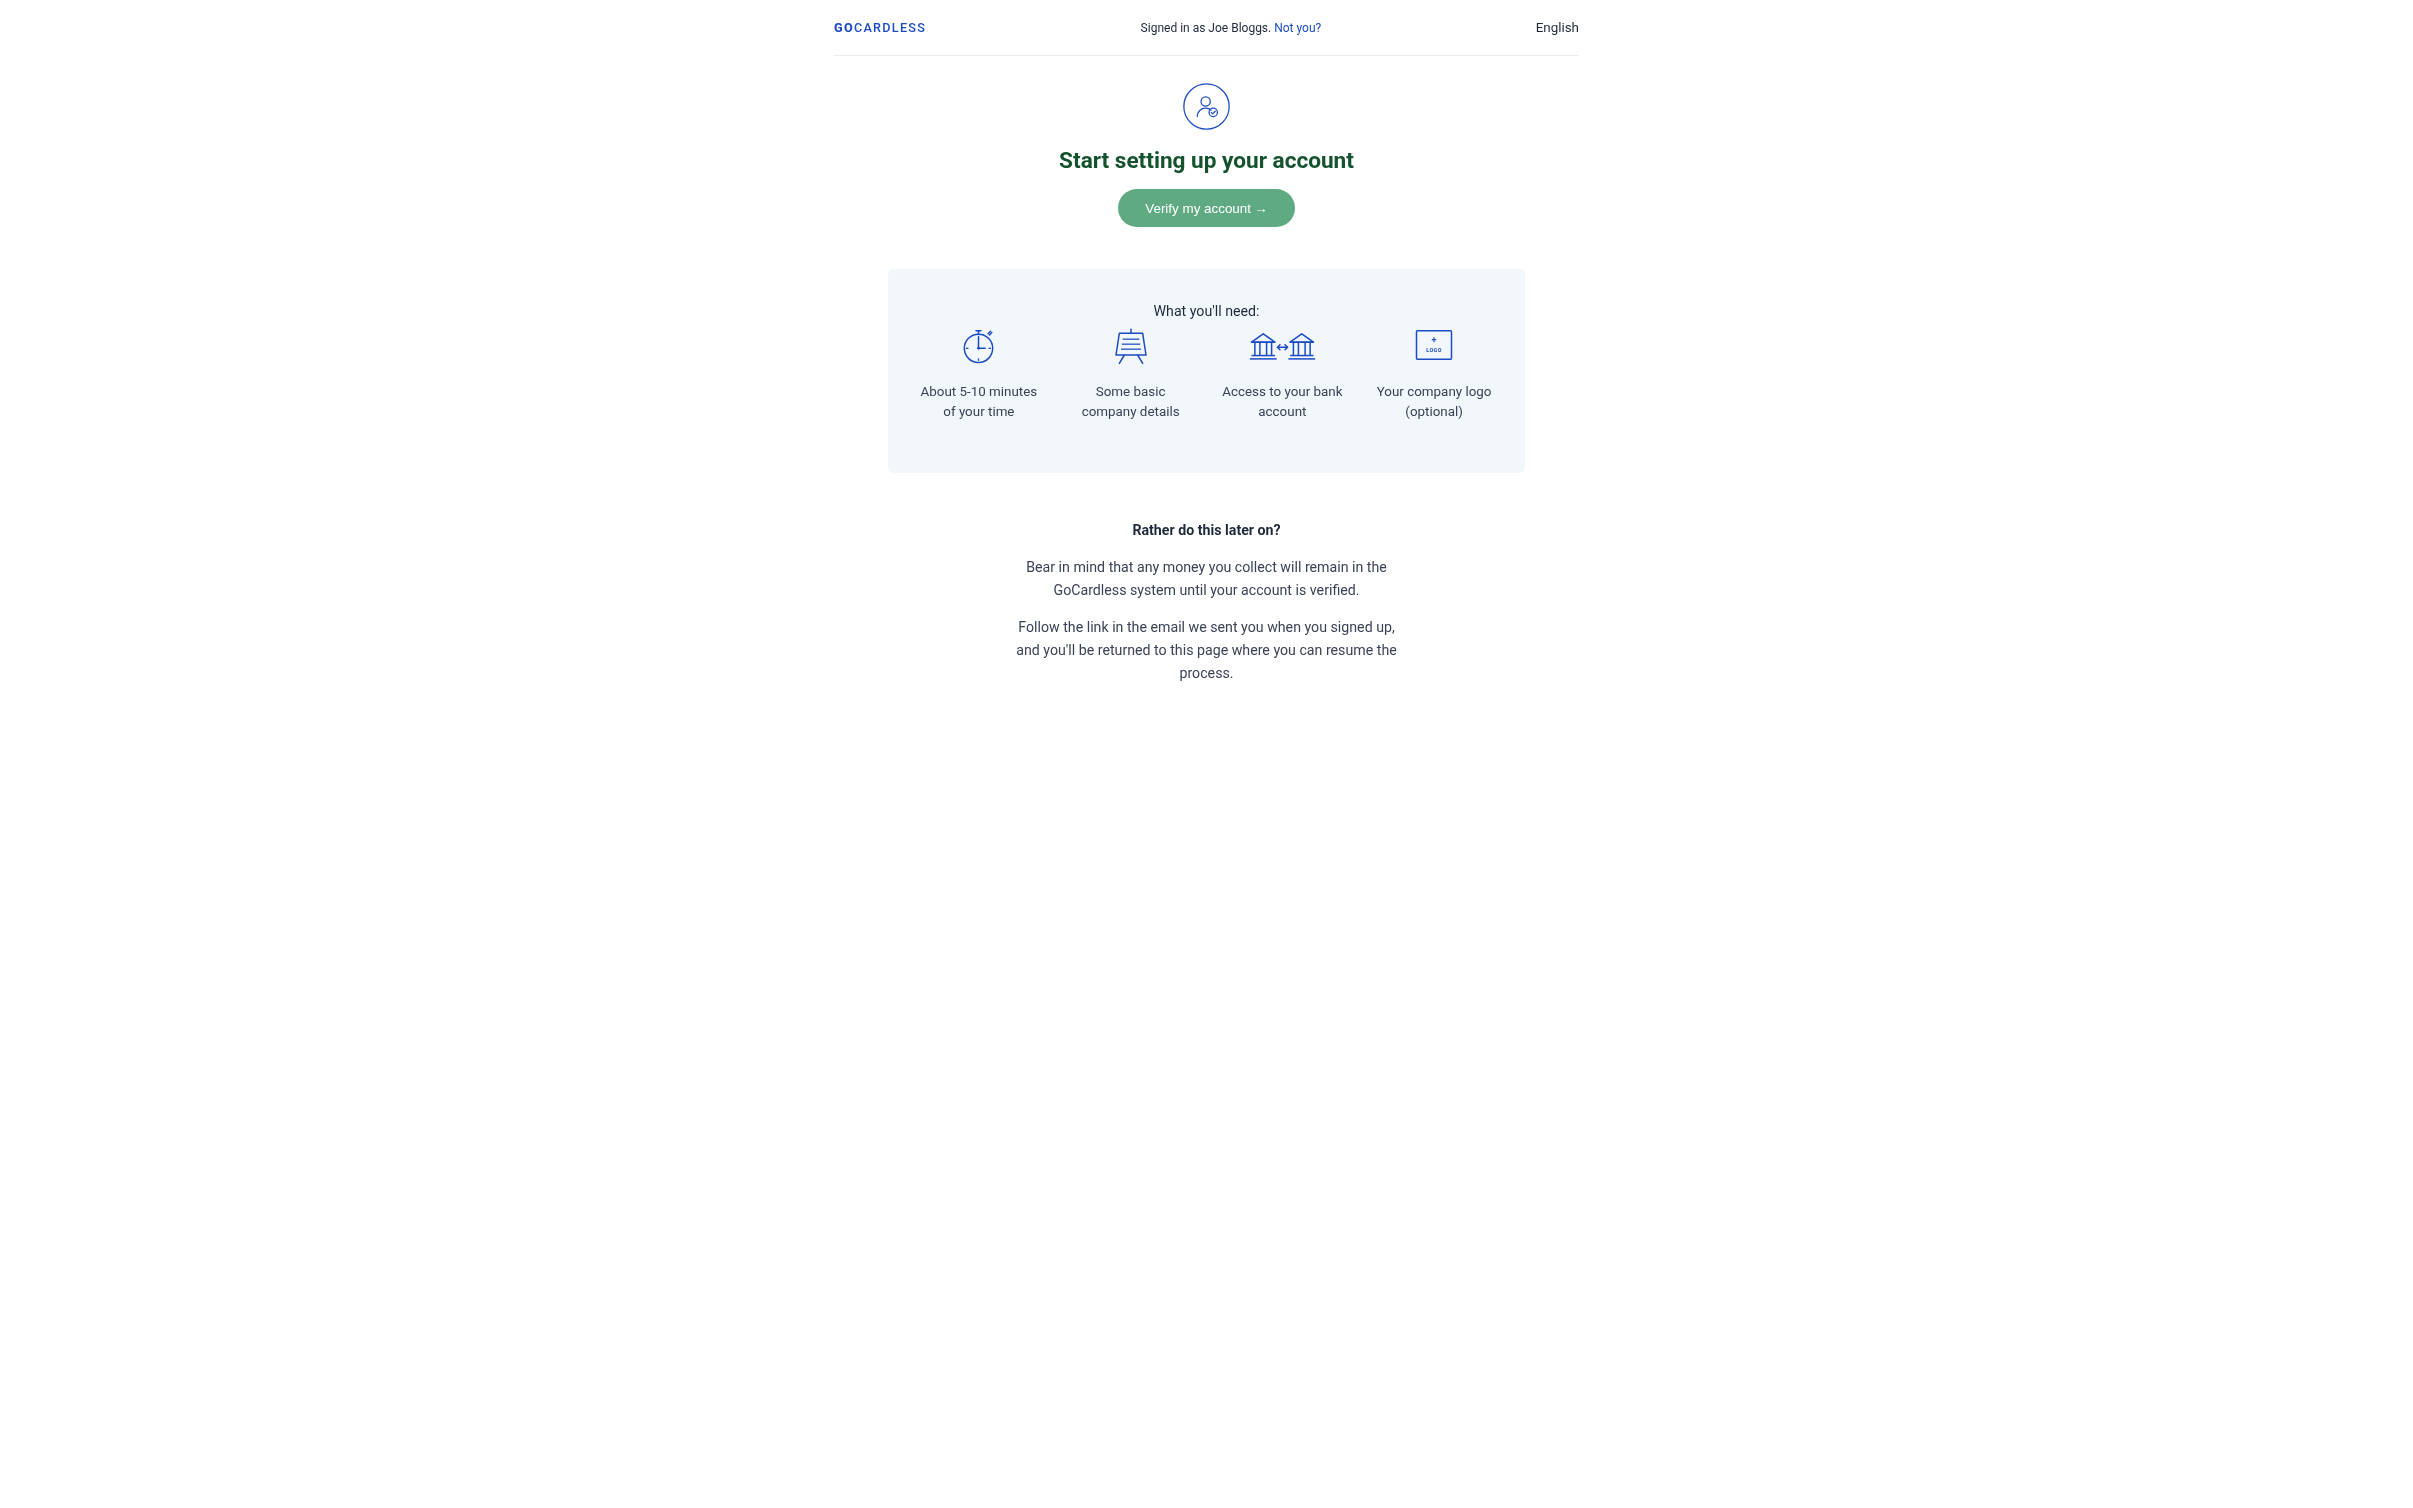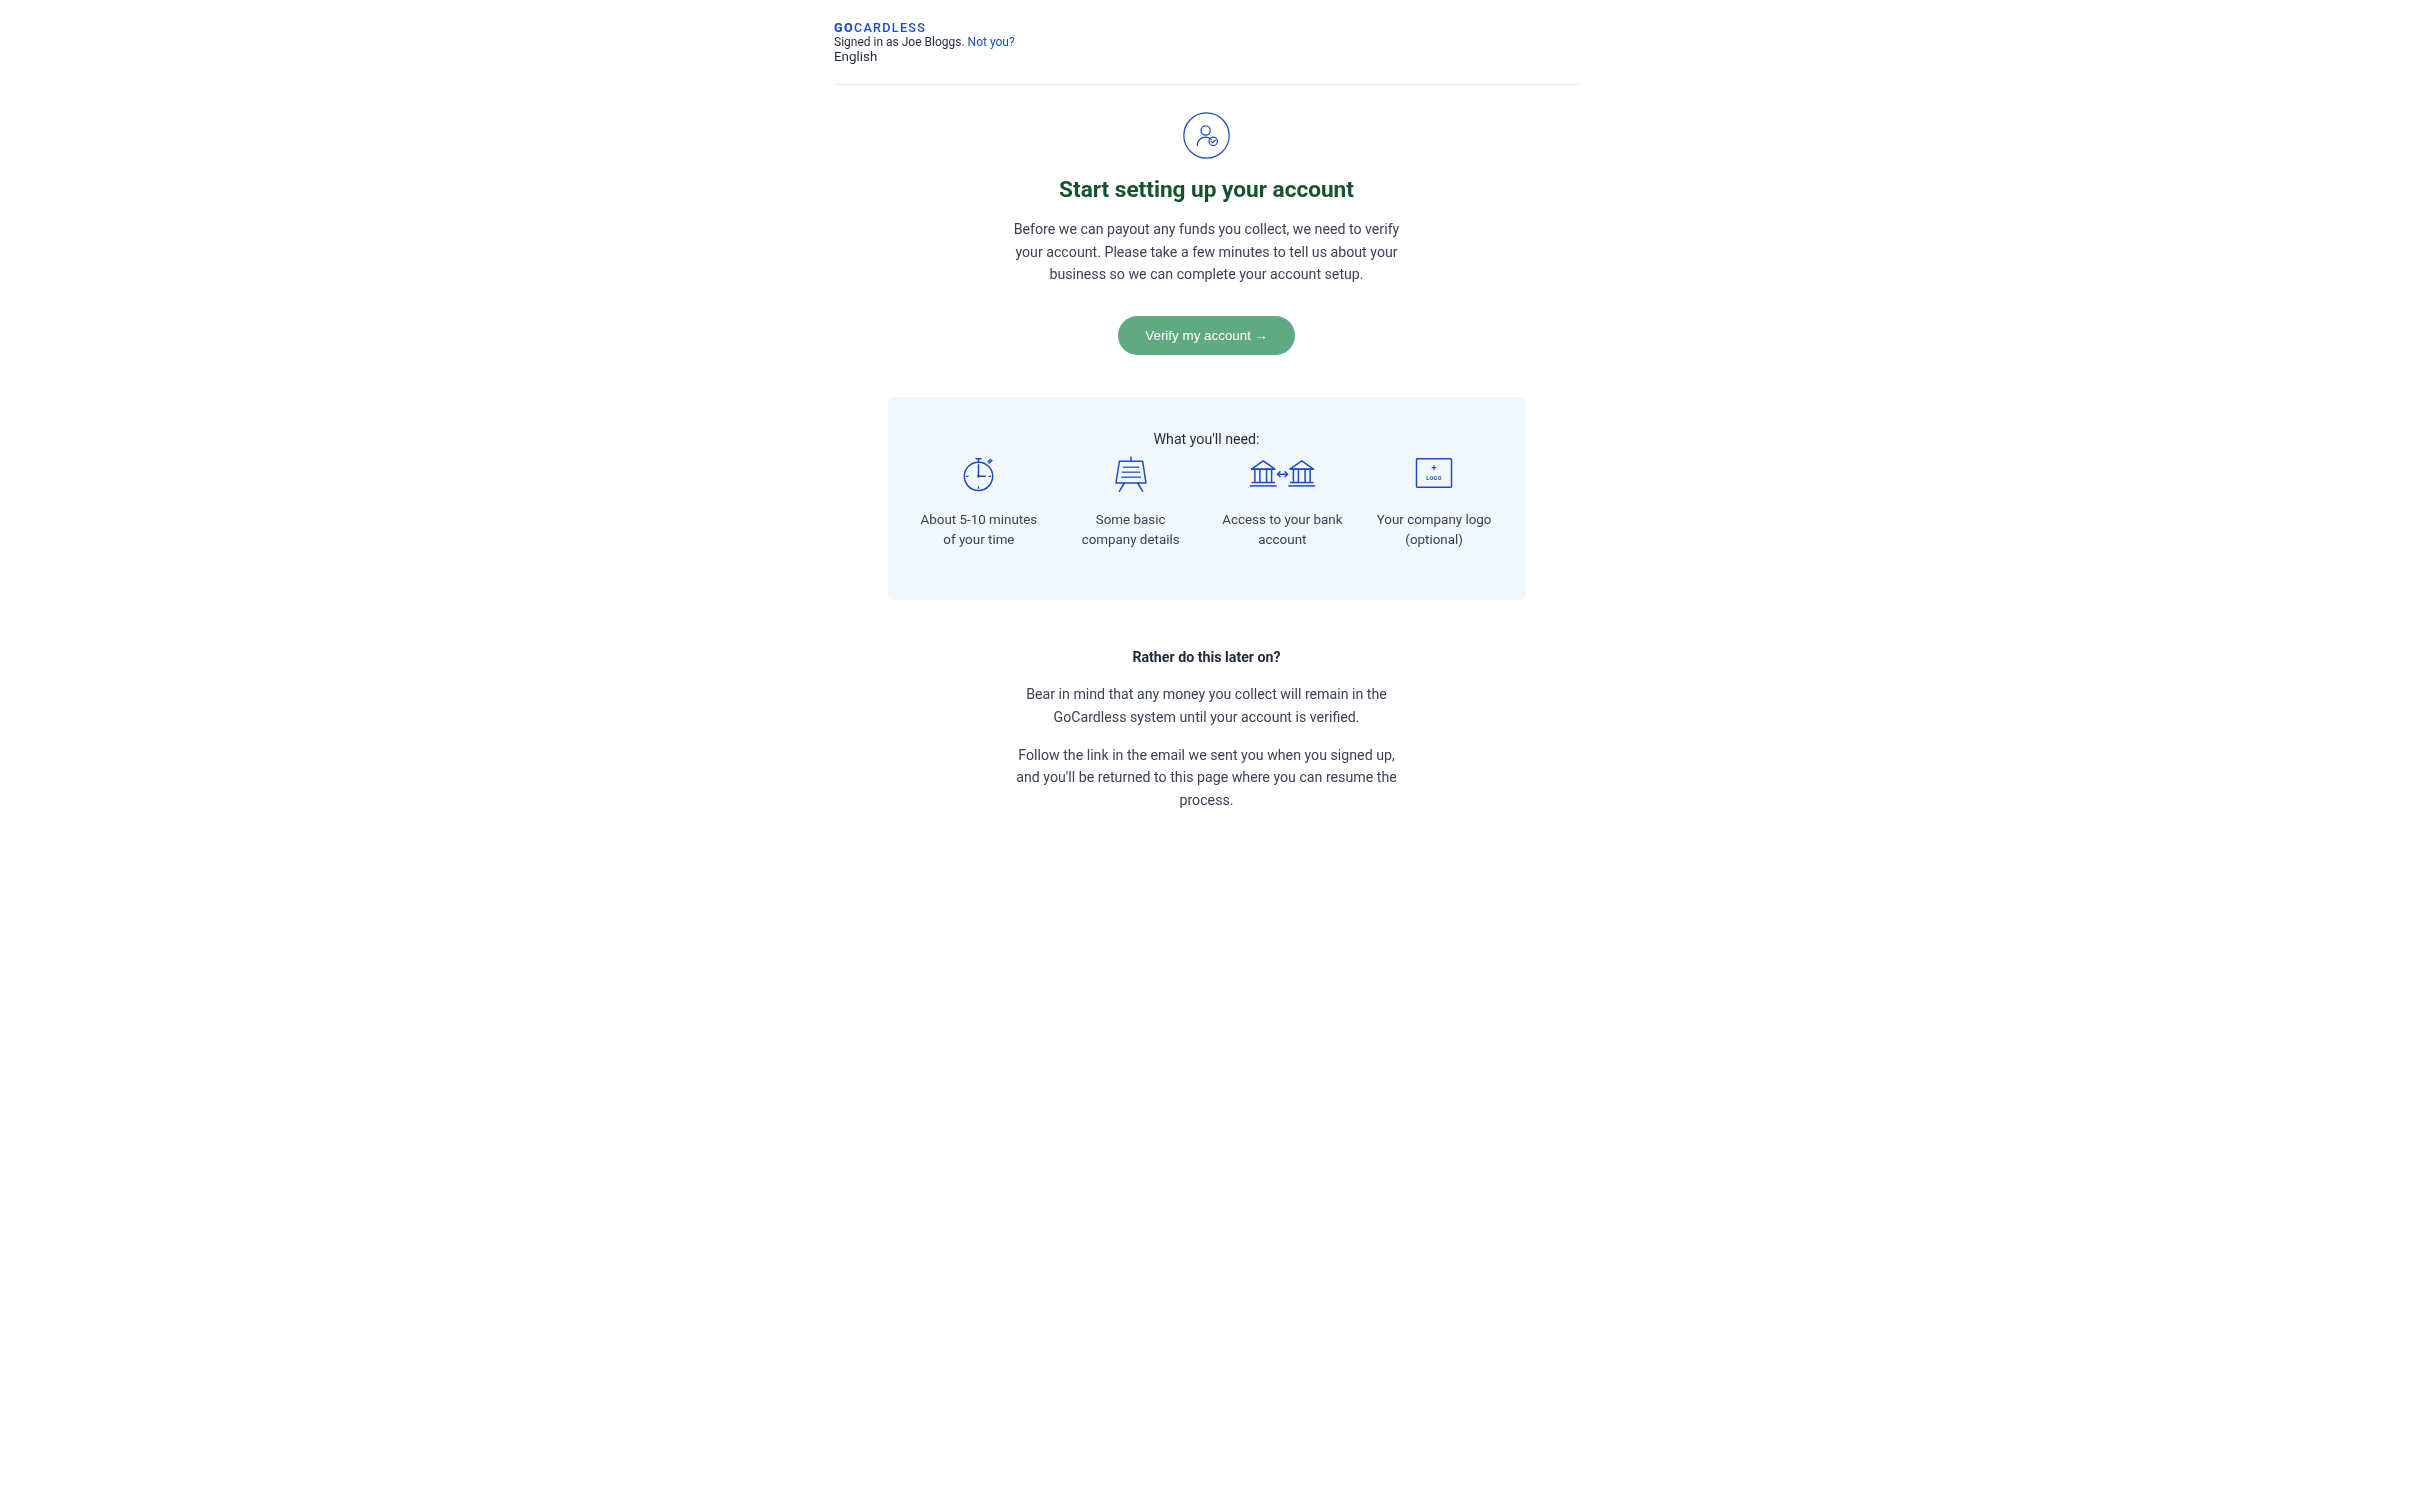--- a/index.html
+++ b/index.html
@@ -12,25 +12,24 @@
       background: #ffffff;
       color: #1e2a3b;
     }
     .container {
       max-width: 779px;
       margin: 0 auto;
       padding: 0 17px;
     }
     .header {
       display: flex;
-      align-items: flex-start;
+      align-items: flex-end;
       justify-content: space-between;
       padding: 20px 0;
       border-bottom: 0.8px solid #e8ebef;
-      flex-direction: column;
     }
     .logo {
       color: #1c4cc3;
       font-size: 12.6px;
       letter-spacing: 1.3px;
       font-weight: 500;
     }
     .logo .bold {
       font-weight: 800;
     }
@@ -158,21 +157,20 @@
 
   <section class="hero">
     <svg class="hero-icon" viewBox="0 0 56 56">
       <circle cx="28" cy="28" r="27" fill="none" stroke="#1c4cc3" stroke-width="1.5"></circle>
       <circle cx="27" cy="22" r="5.5" fill="none" stroke="#1c4cc3" stroke-width="1.5"></circle>
       <path d="M17 40 c0-6 4.5-10 10-10 c2.5 0 4.8 0.9 6.5 2.4" fill="none" stroke="#1c4cc3" stroke-width="1.5" stroke-linecap="round"></path>
       <circle cx="36" cy="35" r="5" fill="none" stroke="#1c4cc3" stroke-width="1.5"></circle>
       <path d="M33.5 35 l1.8 1.8 l3.2-3.2" fill="none" stroke="#1c4cc3" stroke-width="1.5" stroke-linecap="round" stroke-linejoin="round"></path>
     </svg>
     <h1>Start setting up your account</h1>
-    <p>Before we can payout any funds you collect, we need to verify your account. Please take a few minutes to tell us about your business so we can complete your account setup.</p>
     <button class="cta">
       <span>Verify my account</span><span class="arrow">→</span>
     </button>
   </section>
 
   <section class="panel">
     <h2>What you'll need:</h2>
     <div class="grid">
 
       <div class="card">

